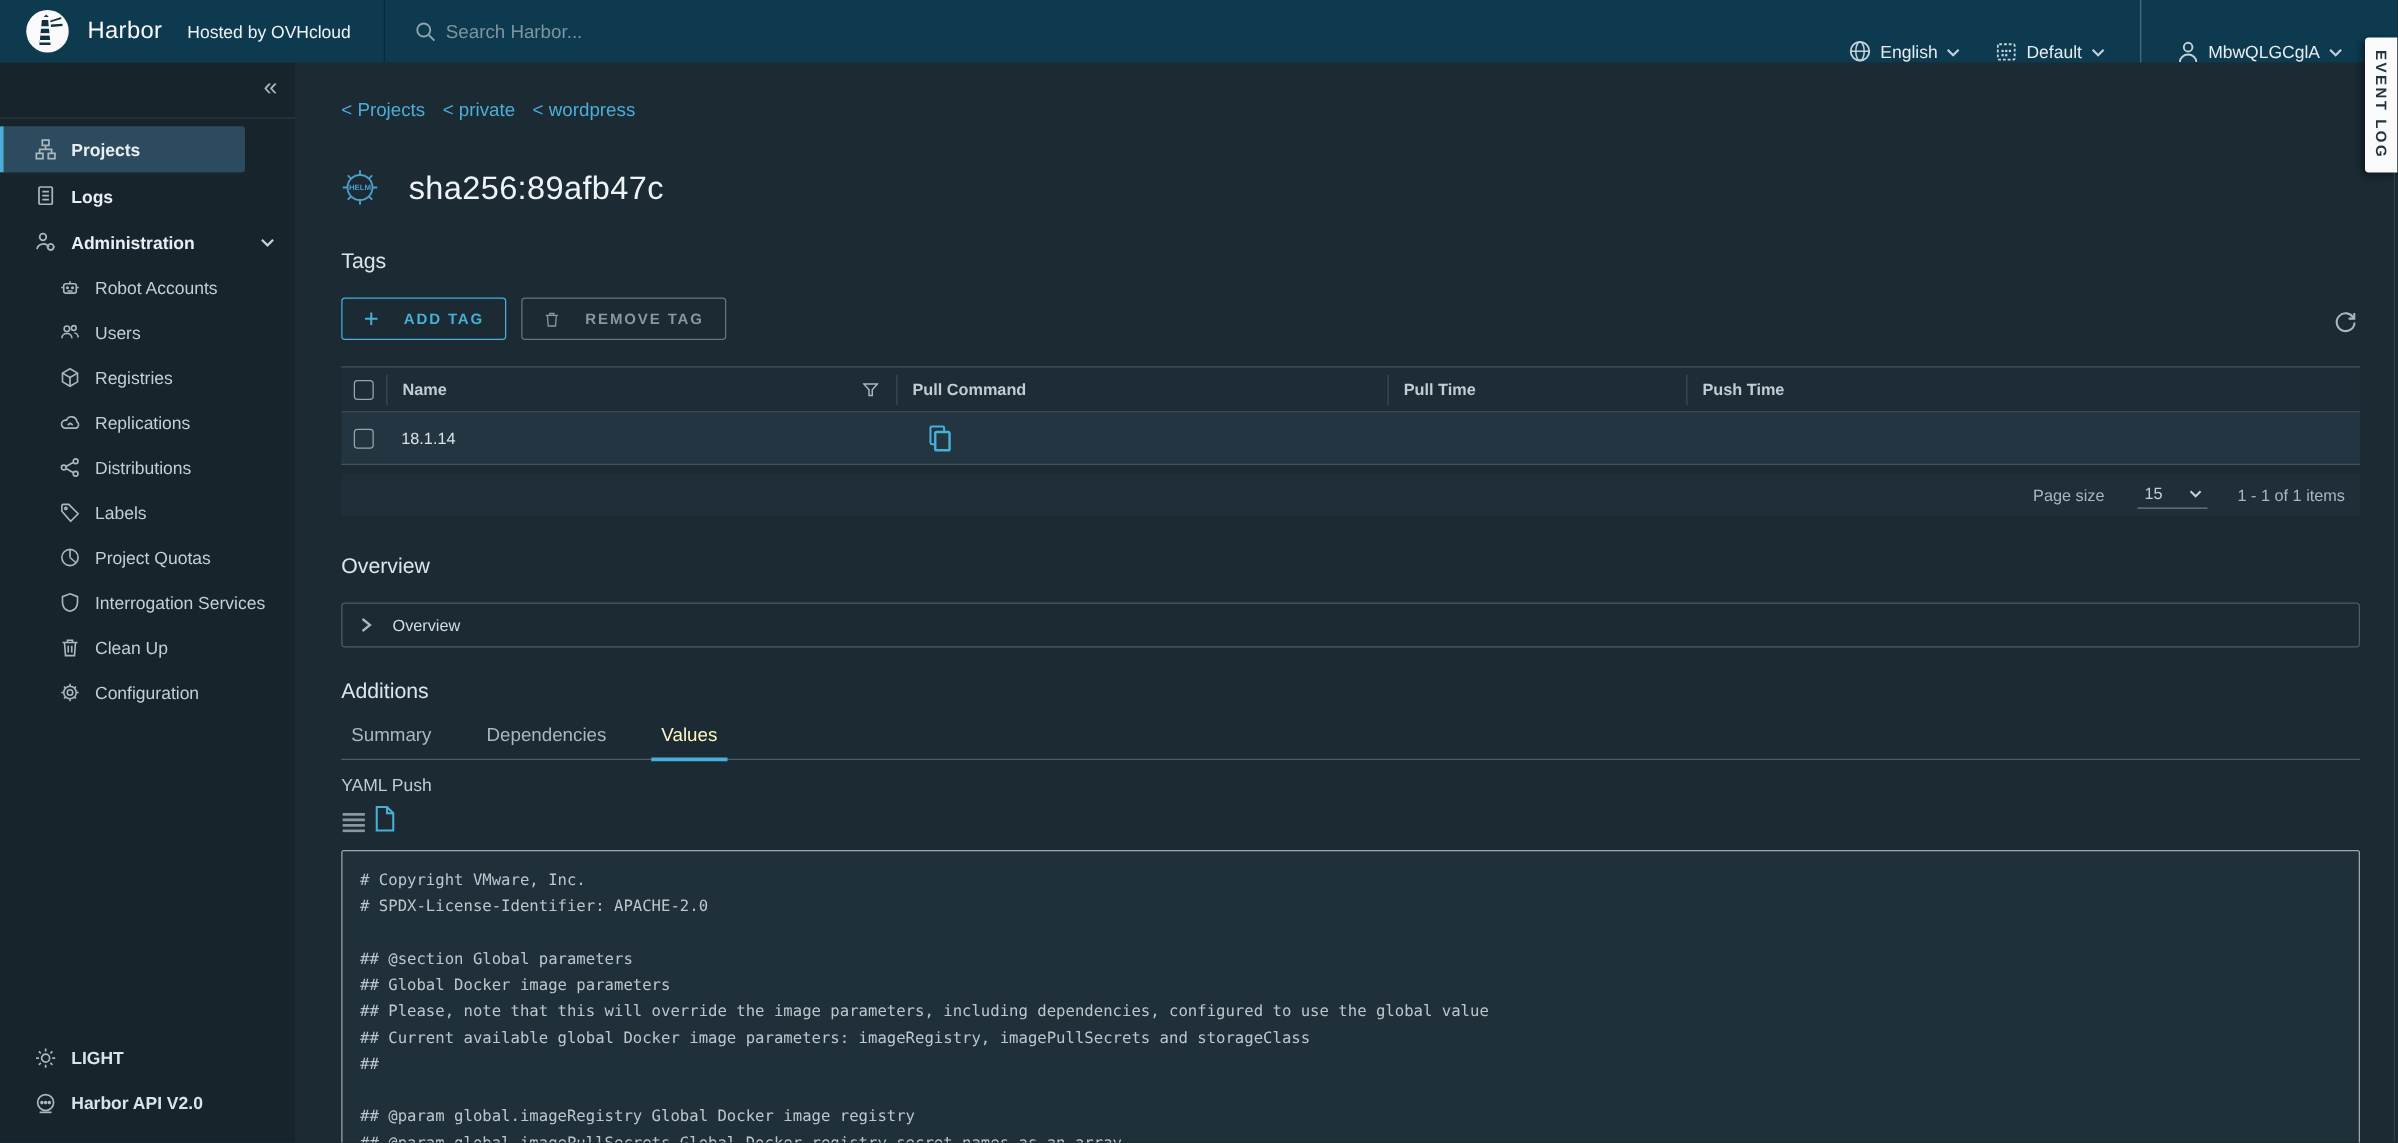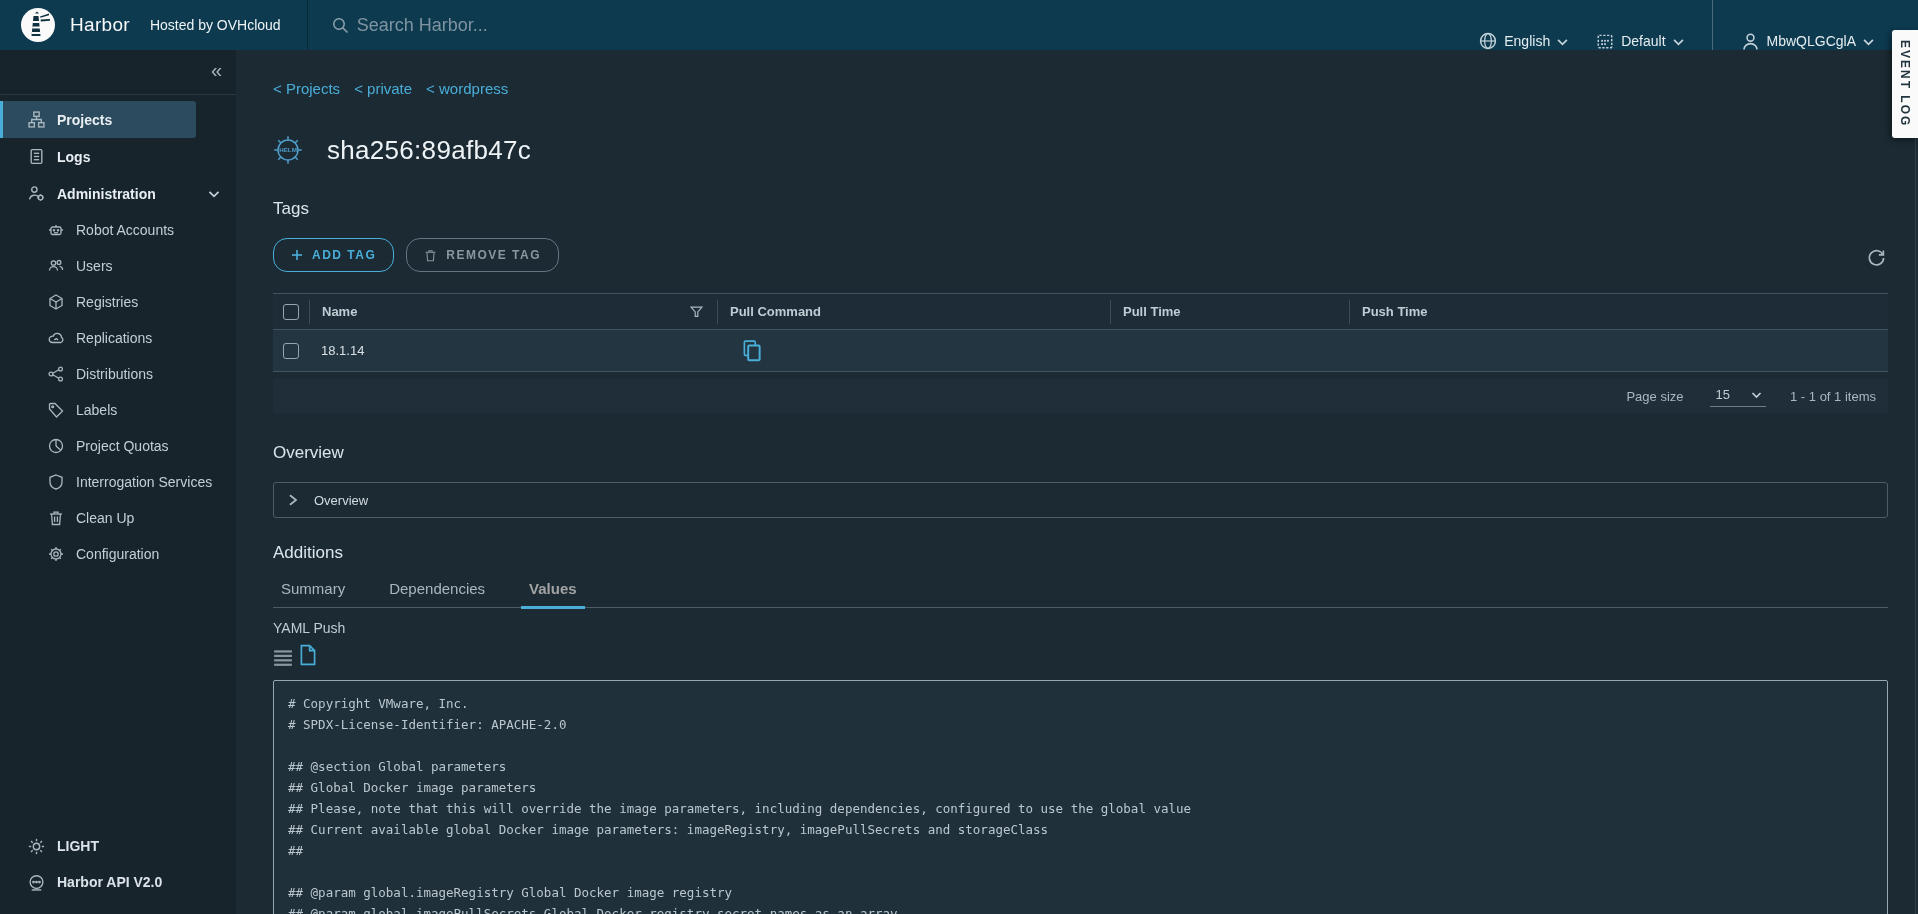--- a/index.html
+++ b/index.html
@@ -16,21 +16,21 @@
     position:absolute; top:0; left:0; right:0; height:50px;
     background:#0d3a4f; display:flex; align-items:center; z-index:5;
   }
   .brand-wrap{ display:flex; align-items:center; gap:14px; padding-left:20px; }
   .brand-title{ font-size:19px; color:#fafafa; letter-spacing:.3px; }
   .brand-sub{ font-size:14px; color:#eef3f5; margin-left:6px; }
   .hdr-divider-dark{ width:1px; height:50px; background:rgba(0,0,0,.28); margin-left:26px; }
   .search-wrap{ display:flex; align-items:center; gap:6px; margin-left:24px; flex:0 0 auto; }
   .search-wrap input{
     background:transparent; border:none; outline:none; width:260px;
-    font-size:18px; color:#a3a3a3; font-family:"Liberation Sans",sans-serif;
+    font-size:15px; color:#a3a3a3; font-family:"Liberation Sans",sans-serif;
   }
   .search-wrap input::placeholder{ color:#7f94a1; }
   .hdr-right{ margin-left:auto; display:flex; align-items:center; gap:8px; padding-right:34px; }
   .hdr-item{ display:flex; align-items:center; gap:7px; color:#e6edf0; font-size:14px; padding:0 10px; cursor:pointer;margin-top:32px; }
   .hdr-divider-light{ width:1px; height:50px; background:rgba(255,255,255,.25); margin:0 10px; }
   .chev{ stroke:#c3d2da; stroke-width:1.6; fill:none; }
 
   
   .event-log{
     position:absolute; top:30px; right:0; width:26px; height:108px; z-index:9;
@@ -68,22 +68,22 @@
   .crumb::before{ content:"<\00a0"; color:#4aaed9; }
 
   .title-row{ top:85px; display:flex; align-items:flex-start; gap:24px; }
   .page-title{ font-size:26px; font-weight:normal; color:#eef3f6; margin:0; letter-spacing:.3px; }
 
   .section-h{ font-size:17px; font-weight:normal; color:#dce5ea; margin:0; }
   .tags-h{ top:149px; }
 
   .toolbar{ top:188px; display:flex; gap:12px; }
   .btn{
-    height:34px; padding:0 17px; display:flex; align-items:center; gap:9px;
-    background:transparent; border-radius:14px; font-size:12px; font-weight:bold;
+    height:34px; padding:0 17px; display:flex; align-items:center; gap:20px;
+    background:transparent; border-radius:3px; font-size:12px; font-weight:bold;
     letter-spacing:1.5px; cursor:pointer; font-family:"Liberation Sans",sans-serif;
   }
   .btn-primary{ border:1px solid #49afd9; color:#49afd9; }
   .btn-disabled{ border:1px solid #657482; color:#8a97a1; cursor:default; }
   .refresh-btn{ position:absolute; right:2px; top:10px; cursor:pointer; }
 
   .datagrid{ top:243px; }
   .dg-header{
     height:37px; background:#1d2c36; border-top:1px solid #43535e; border-bottom:1px solid #43535e;
     display:flex; align-items:center; font-size:13px; font-weight:bold; color:#c1ccd4;
@@ -108,21 +108,21 @@
 
   .overview-h{ top:393px; }
   .overview-panel{
     top:432px; height:36px; border:1px solid #4c5d68; border-radius:3px;
     display:flex; align-items:center; gap:16px; padding-left:14px; font-size:13px; color:#d3dce1; cursor:pointer;
   }
 
   .additions-h{ top:493px; }
   .tabs{ top:526px; display:flex; gap:28px; border-bottom:1px solid #4c5d68; width:1615px; }
   .tab{ font-size:15px; color:#a9b7bf; padding:4px 8px 10px 8px; cursor:pointer; position:relative; }
-  .tab.active{ color:#a3a3a3;font-weight:bold; }
+  .tab.active{ color:#fef9c3; }
   .tab.active::after{ content:""; position:absolute; left:0; right:0; bottom:-2px; height:3px; background:#49afd9; }
 
   .yaml-label{ top:570px; font-size:14px; color:#c1ccd4; }
   .yaml-tools{ top:594px; display:flex; align-items:flex-end; gap:6px; }
   .code-box{
     top:630px; height:420px; background:#20303a; border:1px solid #9aa6ae; border-radius:2px;
     padding:12px 14px; overflow:hidden;
   }
   .code-box pre{
     margin:0; font-family:"DejaVu Sans Mono","Liberation Mono",monospace;

